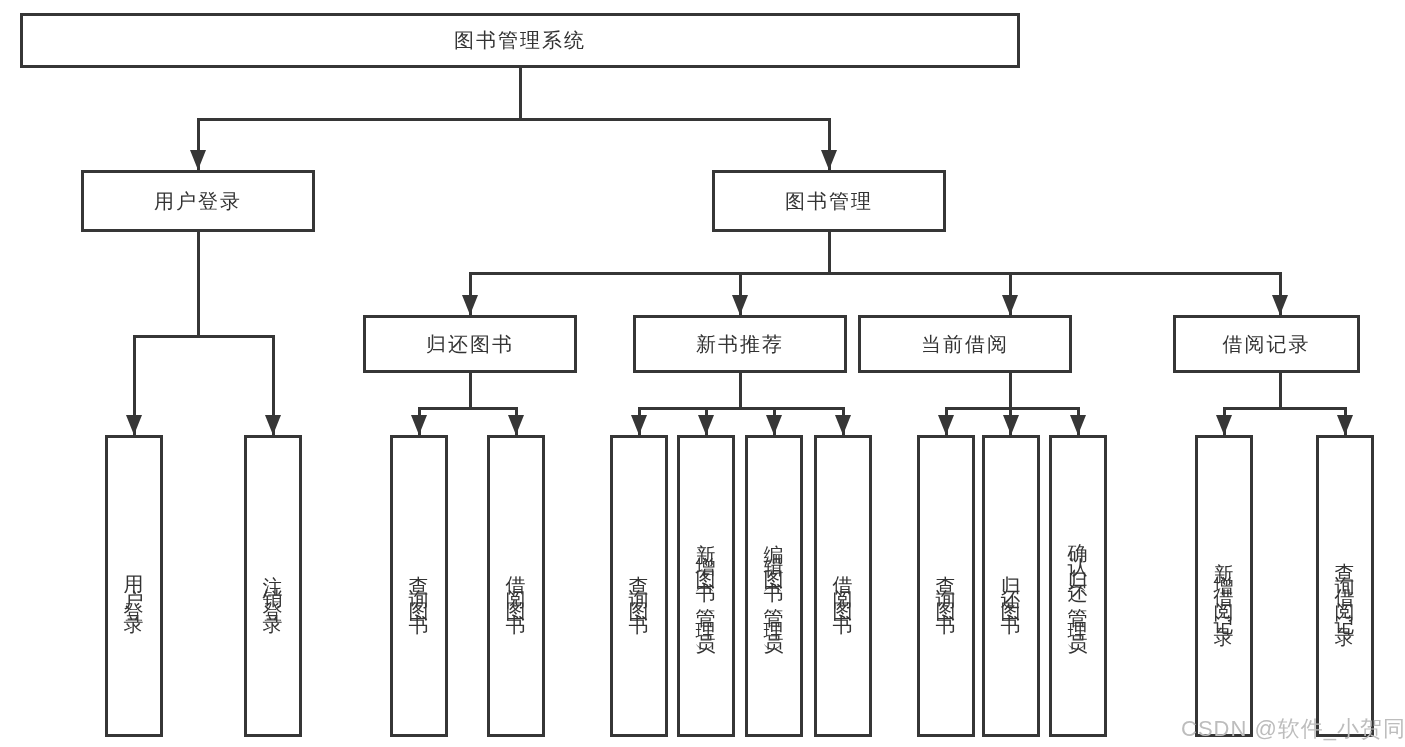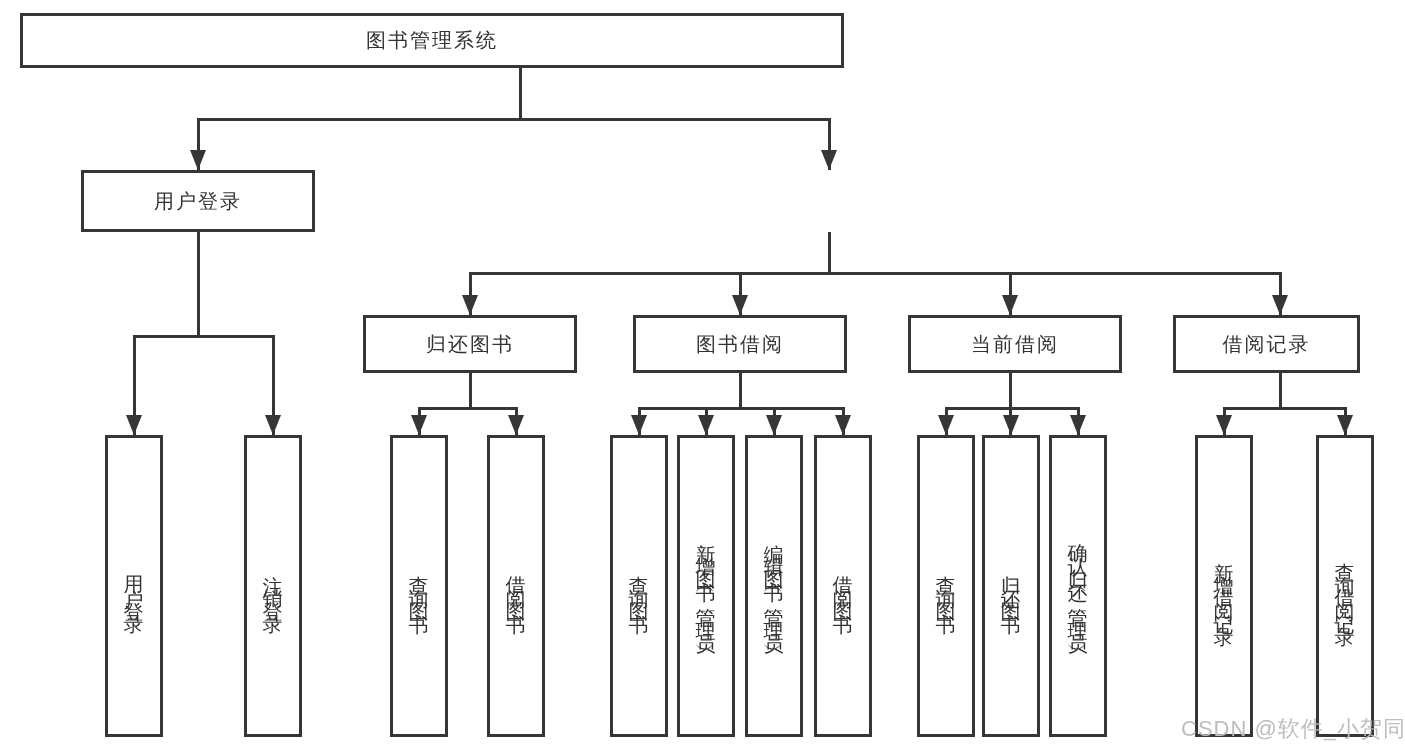--- a/index.html
+++ b/index.html
@@ -28,35 +28,38 @@
   .watermark{
     position:absolute;left:1181px;top:714px;font-size:22px;color:#bdbdbd;
     letter-spacing:1px;z-index:4;white-space:nowrap;
   }
 </style>
 </head>
 <body>
 
 <div class="canvas">
 
-  <div class="hbox" style="left:20px;top:13px;width:824px;height:55px">
+  <div class="hbox" style="left:20px;top:13px;width:1000px;height:55px">
     <span>图书管理系统</span>
   </div>
 
   <div class="hbox" style="left:81px;top:170px;width:234px;height:62px">
     <span>用户登录</span>
   </div>
+  <div class="hbox" style="left:712px;top:170px;width:234px;height:62px">
+    <span>图书管理</span>
+  </div>
 
   <div class="hbox" style="left:363px;top:315px;width:214px;height:58px">
     <span>归还图书</span>
   </div>
   <div class="hbox" style="left:633px;top:315px;width:214px;height:58px">
-    <span>图书借阅</span>
+    <span>新书推荐</span>
   </div>
-  <div class="hbox" style="left:908px;top:315px;width:214px;height:58px">
+  <div class="hbox" style="left:858px;top:315px;width:214px;height:58px">
     <span>当前借阅</span>
   </div>
   <div class="hbox" style="left:1173px;top:315px;width:187px;height:58px">
     <span>借阅记录</span>
   </div>
 
   <div class="vbox" style="left:105px;top:435px;width:58px;height:302px">
     <span>用户登录</span>
   </div>
   <div class="vbox" style="left:244px;top:435px;width:58px;height:302px">

